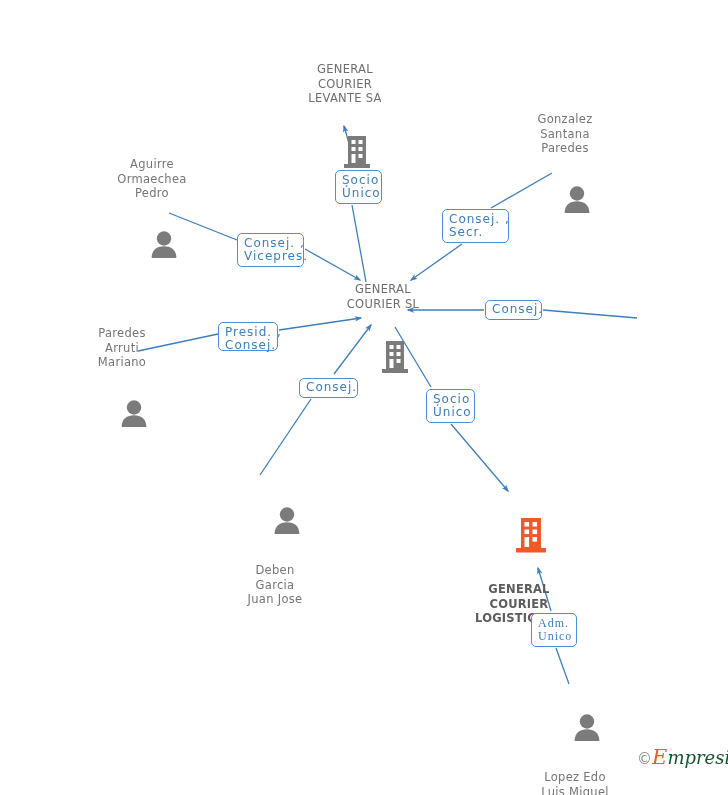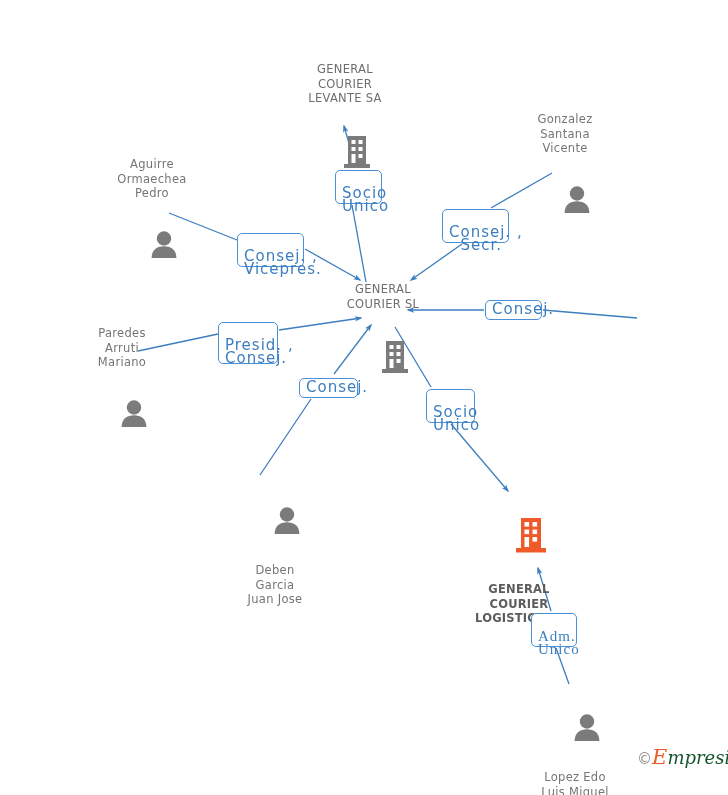--- a/index.html
+++ b/index.html
@@ -54,25 +54,25 @@
     display: block;
     margin: 0 auto;
     line-height: 0;
   }
   .label-box {
     position: absolute;
     border: 1.4px solid #4a90d9;
     border-radius: 5px;
     background: #ffffff;
     color: #3d7ebf;
-    font-size: 15px;
+    font-size: 12px;
     line-height: 12.6px;
     letter-spacing: 1px;
-    text-align: right;
-    padding: 16px 6px 4px 6px;
+    text-align: left;
+    padding: 3px 6px 4px 6px;
     white-space: pre;
     box-sizing: border-box;
   }
   .watermark {
     position: absolute;
     right: 8px;
     bottom: 6px;
     font-size: 17px;
     line-height: 20px;
     white-space: pre;
@@ -173,21 +173,21 @@
       <svg width="32" height="28" viewBox="0 0 32 28" xmlns="http://www.w3.org/2000/svg">
         <circle cx="16" cy="8.5" r="7.2" fill="#7b7b7b"></circle>
         <path d="M3.6 28 C3.6 19.6 9.2 16.2 16 16.2 C22.8 16.2 28.4 19.6 28.4 28 Z" fill="#7b7b7b"></path>
       </svg>
     </span>
   </div>
 
   <div class="node person" style="left:479px; top:83px; width:130px;">
     <span class="caption">Gonzalez
 Santana
-Vicente</span>
+Paredes</span>
     <span class="glyph">
       <svg width="32" height="28" viewBox="0 0 32 28" xmlns="http://www.w3.org/2000/svg">
         <circle cx="16" cy="8.5" r="7.2" fill="#7b7b7b"></circle>
         <path d="M3.6 28 C3.6 19.6 9.2 16.2 16 16.2 C22.8 16.2 28.4 19.6 28.4 28 Z" fill="#7b7b7b"></path>
       </svg>
     </span>
   </div>
 
   <div class="node company" style="left:297px; top:253px; width:130px;">
     <span class="caption">GENERAL
@@ -264,21 +264,21 @@
 Único</div>
 
   <div class="label-box" style="left:421px; top:209px; width:67px; height:34px;">Consej. ,
 Secr.</div>
 
   <div class="label-box" style="left:216px; top:233px; width:67px; height:34px;">Consej. ,
 Vicepres.</div>
 
   <div class="label-box" style="left:464px; top:300px; width:57px; height:20px; line-height:12px; padding-top:2px;">Consej.</div>
 
-  <div class="label-box" style="left:197px; top:322px; width:60px; height:42px;">Presid. ,
+  <div class="label-box" style="left:197px; top:322px; width:60px; height:29px;">Presid. ,
 Consej.</div>
 
   <div class="label-box" style="left:278px; top:378px; width:59px; height:20px; line-height:12px; padding-top:2px;">Consej.</div>
 
   <div class="label-box" style="left:405px; top:389px; width:49px; height:34px;">Socio
 Único</div>
 
   <div class="label-box" style="left:510px; top:613px; width:46px; height:34px;font-family:Liberation Serif, serif;">Adm.
 Unico</div>
 

